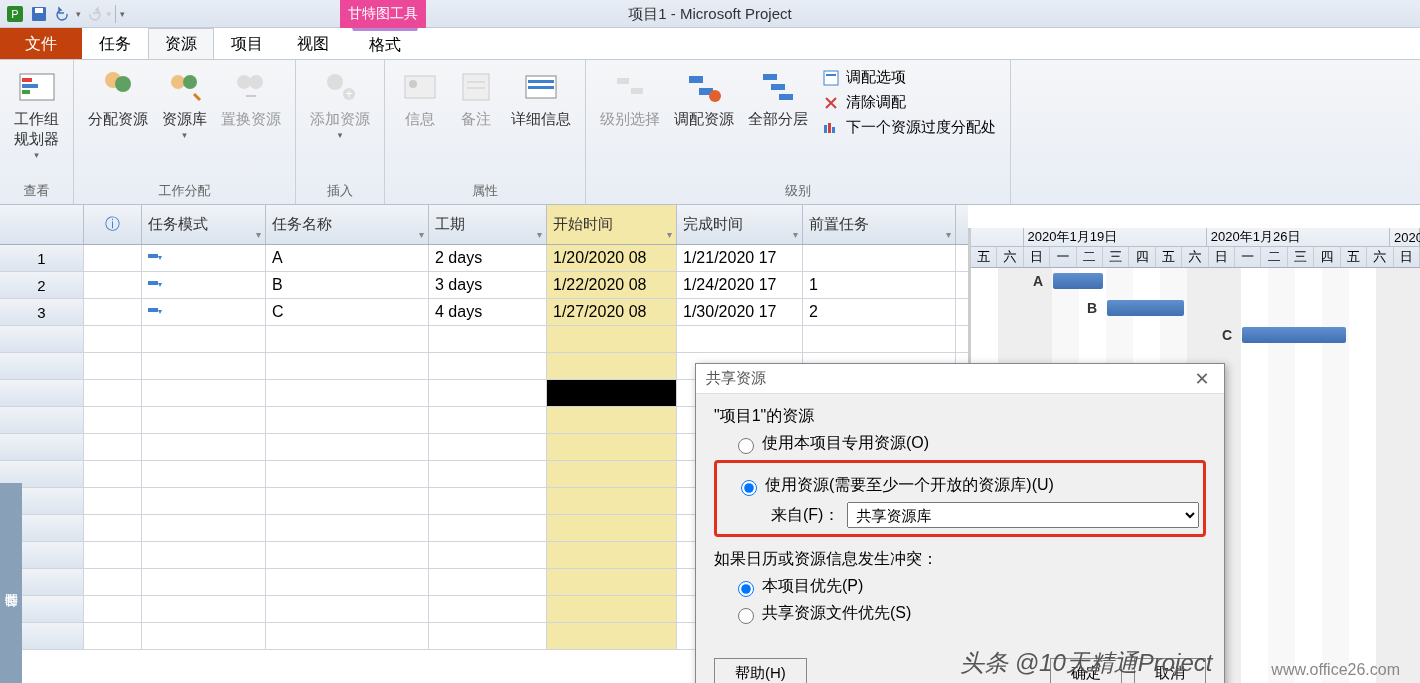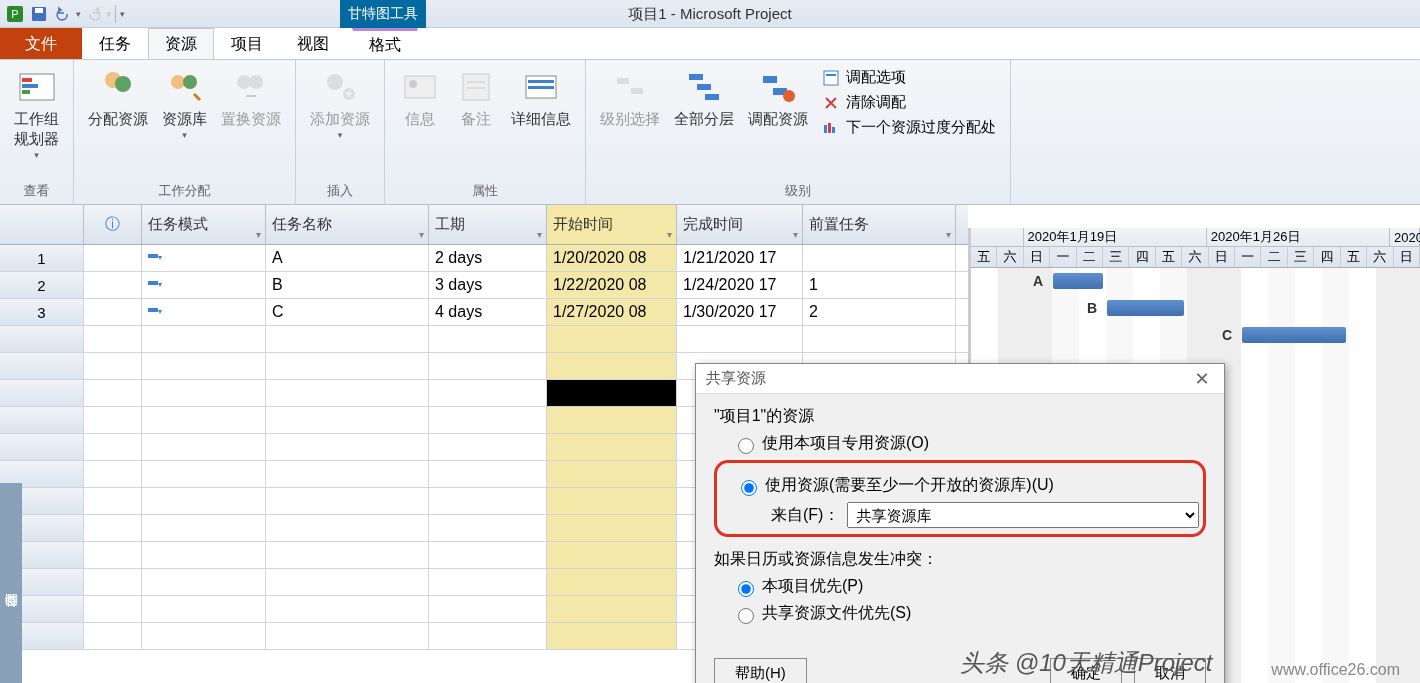--- a/index.html
+++ b/index.html
@@ -6,21 +6,21 @@
     body { width: 1420px; height: 683px; background: #fff; overflow: hidden; position: relative; }
 
     
     .qat { height: 28px; background: linear-gradient(#e8edf5, #dce4ef); display: flex; align-items: center; padding: 0 4px; gap: 2px; border-bottom: 1px solid #c4cbd7; }
     .qat-btn { width: 22px; height: 22px; display: flex; align-items: center; justify-content: center; cursor: pointer; }
     .qat-sep { width: 1px; height: 18px; background: #b0b8c8; margin: 0 2px; }
 
     
     .titlebar { position: absolute; top: 0; left: 0; right: 0; height: 28px; display: flex; align-items: center; justify-content: center; pointer-events: none; }
     .titlebar-center { font-size: 15px; color: #333; }
-    .context-tab { position: absolute; left: 340px; top: 0; height: 28px; padding: 0 8px; background: #0369a1; color: #fff; font-size: 14px; display: flex; align-items: center; }
+    .context-tab { position: absolute; left: 340px; top: 0; height: 28px; padding: 0 8px; background: #ec4899; color: #fff; font-size: 14px; display: flex; align-items: center; }
 
     
     .ribbon-tabs { height: 32px; background: #fff; border-bottom: 1px solid #c4cbd7; display: flex; align-items: stretch; }
     .tab { padding: 0 16px; display: flex; align-items: center; font-size: 16px; cursor: pointer; border: 1px solid transparent; border-bottom: none; }
     .tab.file { background: #c2410c; color: #fff; padding: 0 24px; }
     .tab.active { border-color: #c4cbd7; background: #f5f6f8; }
     .tab.context { border-top: 3px solid #b888d8; }
 
     
     .ribbon { height: 145px; background: linear-gradient(#f5f6f8, #e8edf5); border-bottom: 1px solid #b8c0cc; display: flex; }
@@ -61,21 +61,21 @@
     .bar-label { position: absolute; font-size: 14px; font-weight: bold; color: #333; }
 
     
     .dialog { position: absolute; left: 695px; top: 363px; width: 530px; background: #f0f0f0; border: 1px solid #888; box-shadow: 2px 2px 8px rgba(0,0,0,0.3); }
     .dlg-title { height: 30px; background: #fff; border-bottom: 1px solid #ddd; display: flex; align-items: center; justify-content: space-between; padding: 0 10px; font-size: 15px; color: #555; }
     .dlg-close { width: 24px; height: 24px; display: flex; align-items: center; justify-content: center; cursor: pointer; font-size: 18px; color: #666; }
     .dlg-body { padding: 12px 18px; font-size: 16px; }
     .dlg-section { margin-bottom: 12px; }
     .dlg-radio-row { display: flex; align-items: flex-end; gap: 8px; margin: 6px 0 6px 24px; }
     .dlg-radio-row input[type=radio] { width: 16px; height: 16px; }
-    .highlight-box { border: 3px solid #e03020; border-radius: 14px; padding: 6px 4px; margin: 2px 0 10px; }
+    .highlight-box { border: 3px solid #e03020; border-radius: 4px; padding: 6px 4px; margin: 2px 0 10px; }
     .dlg-from { display: flex; align-items: center; gap: 8px; margin-left: 50px; margin-top: 6px; }
     .dlg-from select { flex: 1; height: 26px; font-size: 15px; padding: 0 4px; }
     .dlg-buttons { display: flex; gap: 12px; padding: 10px 18px 14px; }
     .dlg-buttons button { height: 30px; padding: 0 20px; font-size: 15px; border: 1px solid #888; background: #f0f0f0; cursor: pointer; }
     .dlg-buttons .spacer { flex: 1; }
 
     .watermark { position: absolute; bottom: 4px; left: 960px; font-size: 24px; color: #555; font-style: italic; }
     .watermark2 { position: absolute; bottom: 4px; right: 20px; font-size: 16px; color: #888; }
 
     .col-blank { width: 84px; }
@@ -245,36 +245,36 @@
             <svg width="38" height="38">
               <rect x="6" y="10" width="12" height="6" fill="#ddd"></rect>
               <rect x="20" y="20" width="12" height="6" fill="#ddd"></rect>
             </svg>
           </div>
           <span>级别选择</span>
         </div>
       <div class="rbtn">
           <div class="ricon">
             <svg width="38" height="38">
+              <rect x="4" y="8" width="14" height="7" fill="#4080d0"></rect>
+              <rect x="14" y="20" width="14" height="7" fill="#4080d0"></rect>
+              <circle cx="30" cy="28" r="6" fill="#e06030"></circle>
+            </svg>
+          </div>
+          <span>调配资源</span>
+        </div>
+      <div class="rbtn">
+          <div class="ricon">
+            <svg width="38" height="38">
               <rect x="4" y="6" width="14" height="6" fill="#4080d0"></rect>
               <rect x="12" y="16" width="14" height="6" fill="#4080d0"></rect>
               <rect x="20" y="26" width="14" height="6" fill="#4080d0"></rect>
             </svg>
           </div>
           <span>全部分层</span>
-        </div>
-      <div class="rbtn">
-          <div class="ricon">
-            <svg width="38" height="38">
-              <rect x="4" y="8" width="14" height="7" fill="#4080d0"></rect>
-              <rect x="14" y="20" width="14" height="7" fill="#4080d0"></rect>
-              <circle cx="30" cy="28" r="6" fill="#e06030"></circle>
-            </svg>
-          </div>
-          <span>调配资源</span>
         </div>
       <div class="rlist">
         <div class="rlist-item">
             <svg class="rlist-icon">
               <rect x="2" y="2" width="14" height="14" fill="#fff" stroke="#4080d0"></rect>
               <rect x="4" y="5" width="10" height="2" fill="#4080d0"></rect>
             </svg>
             <span>调配选项</span>
           </div>
         <div class="rlist-item">

